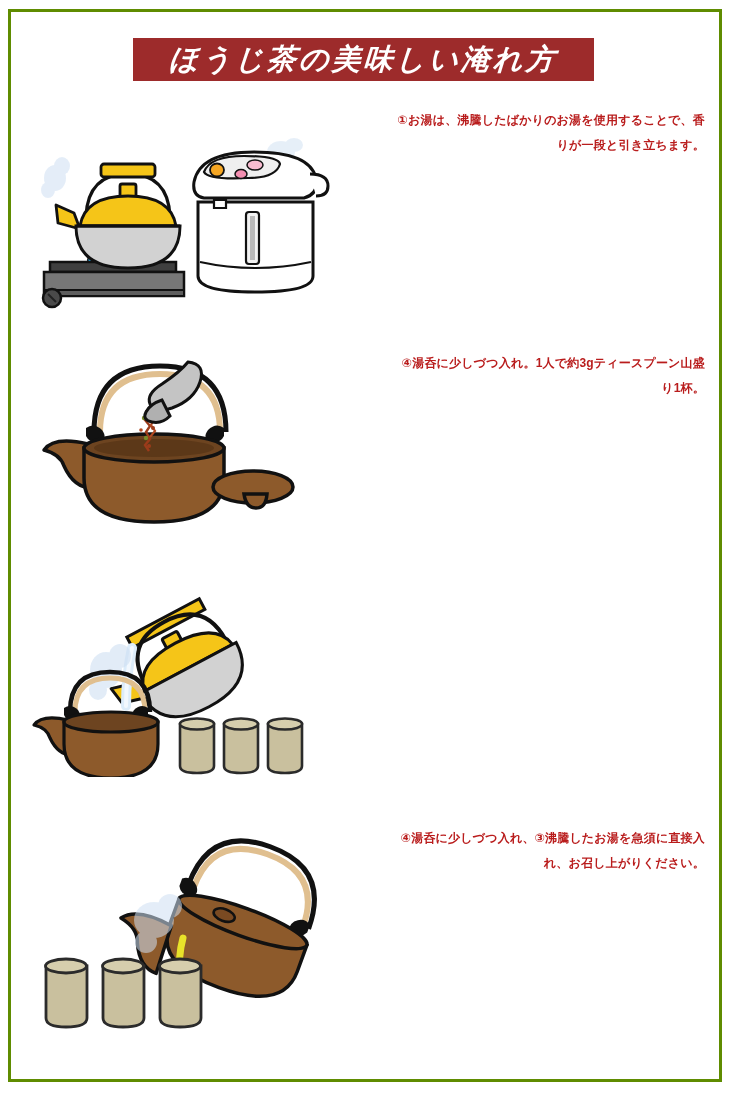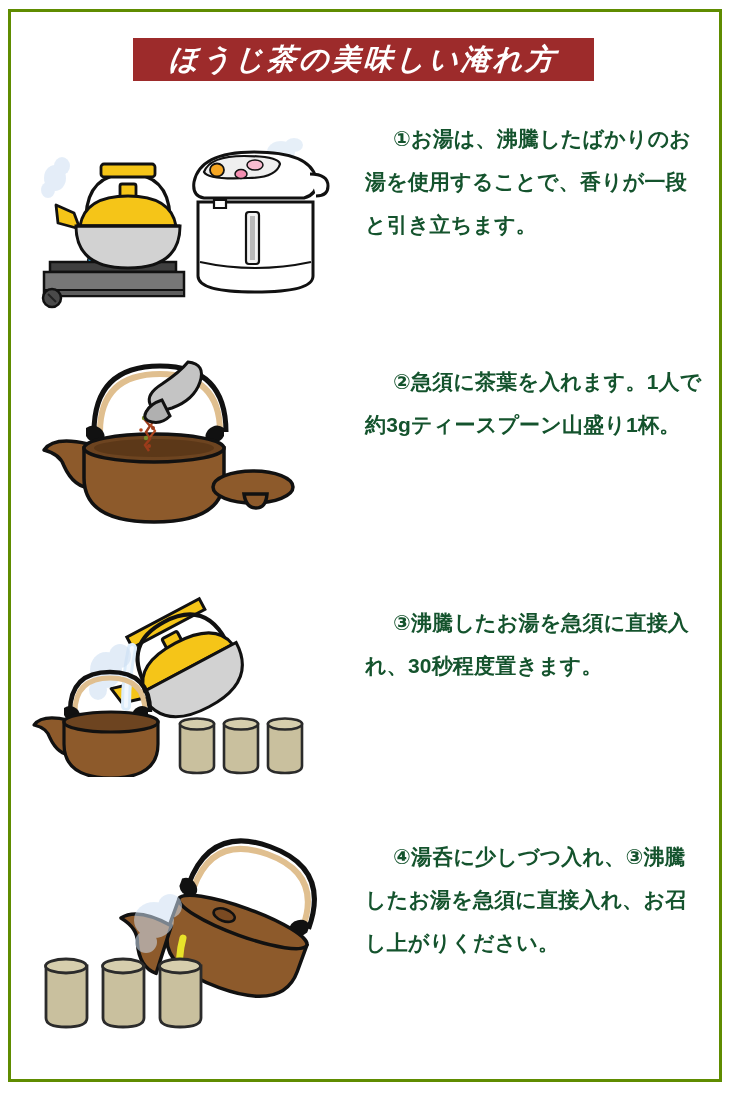--- a/index.html
+++ b/index.html
@@ -48,26 +48,27 @@
     letter-spacing: 3px;
     white-space: nowrap;
     font-style: italic;
     transform: skewX(-3deg);
   }
   
   .step-text {
     position: absolute;
     left: 365px;
     width: 340px;
-    font-size: 21px;
+    font-size: 12px;
     font-weight: 700;
     line-height: 2.05;
-    color: #14532d;
+    color: #b91c1c;
     text-indent: 28px;
     letter-spacing: 0.2px;
+    text-align: right;
   }
   #step-text-1 { top: 96px; }
   #step-text-2 { top: 339px; }
   #step-text-3 { top: 580px; }
   #step-text-4 { top: 814px; }
 
   
   .illus {
     position: absolute;
   }
@@ -192,21 +193,21 @@
         <path d="M134 52 q-12 4 -16 12 q-4 8 6 10 q10 2 18 -6z" fill="#b0b0b0" stroke="#111" stroke-width="3"></path>
       </g>
 
       <g>
         <ellipse cx="225" cy="139" rx="40" ry="16" fill="#8d5a2b" stroke="#111" stroke-width="3.5"></ellipse>
         <path d="M216 146 q2 14 12 14 q10 0 11 -14z" fill="#8d5a2b" stroke="#111" stroke-width="3.5"></path>
       </g>
     </svg>
   </div>
 
-  <p class="step-text" id="step-text-2">②急須に茶葉を入れます。1人で約3gティースプーン山盛り1杯。</p>
+  <p class="step-text" id="step-text-2">④湯呑に少しづつ入れ。1人で約3gティースプーン山盛り1杯。</p>
 
   <div class="illus" id="illus-3">
     <svg viewBox="0 0 295 205" xmlns="http://www.w3.org/2000/svg">
 
       <g transform="rotate(-28 175 70)">
         <path d="M110 30 h82 v12 h-82z" fill="#f5c518" stroke="#111" stroke-width="3"></path>
         <path d="M104 80 q0 -46 46 -46 q46 0 46 46" fill="none" stroke="#111" stroke-width="4"></path>
         <rect x="140" y="48" width="17" height="15" rx="2" fill="#f5c518" stroke="#111" stroke-width="3"></rect>
         <path d="M100 86 q5 -28 50 -28 q45 0 50 28z" fill="#f5c518" stroke="#111" stroke-width="3"></path>
         <path d="M96 86 h108 q0 44 -54 44 q-54 0 -54 -44z" fill="#d2d2d2" stroke="#111" stroke-width="3"></path>
@@ -241,21 +242,20 @@
         <path d="M196 152 h34 v42 q0 7 -17 7 q-17 0 -17 -7z" fill="#c9c09e" stroke="#2b2b2b" stroke-width="2.6"></path>
         <ellipse cx="213" cy="152" rx="17" ry="5.5" fill="#d6cead" stroke="#2b2b2b" stroke-width="2.6"></ellipse>
       </g>
       <g>
         <path d="M240 152 h34 v42 q0 7 -17 7 q-17 0 -17 -7z" fill="#c9c09e" stroke="#2b2b2b" stroke-width="2.6"></path>
         <ellipse cx="257" cy="152" rx="17" ry="5.5" fill="#d6cead" stroke="#2b2b2b" stroke-width="2.6"></ellipse>
       </g>
     </svg>
   </div>
 
-  <p class="step-text" id="step-text-3">③沸騰したお湯を急須に直接入れ、30秒程度置きます。</p>
 
   <div class="illus" id="illus-4">
     <svg viewBox="0 0 305 255" xmlns="http://www.w3.org/2000/svg">
 
       <g transform="rotate(20 210 110)">
         <path d="M152 96 q0 -64 64 -64 q64 0 64 64" fill="none" stroke="#111" stroke-width="5"></path>
         <path d="M158 96 q0 -56 58 -56 q58 0 58 56" fill="none" stroke="#e0bf8f" stroke-width="6"></path>
         <path d="M144 92 q8 -6 16 2 q6 8 -2 12 q-10 2 -14 -6z" fill="#111"></path>
         <path d="M280 92 q-8 -6 -16 2 q-6 8 2 12 q10 2 14 -6z" fill="#111"></path>
         <path d="M148 112 h136 v28 q0 42 -68 42 q-68 0 -68 -42z" fill="#8d5a2b" stroke="#111" stroke-width="3.5"></path>

